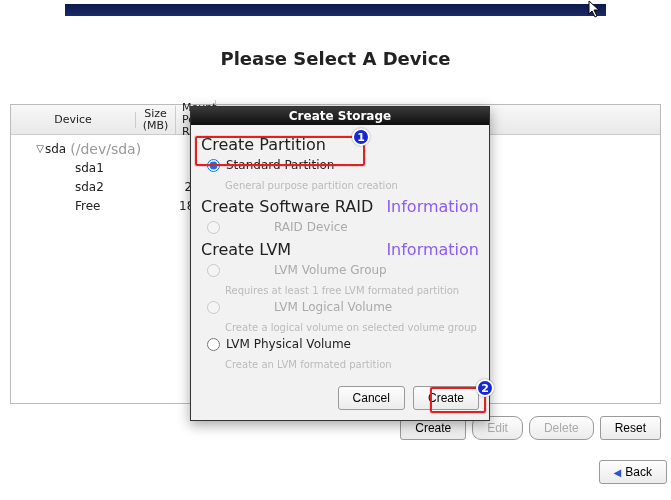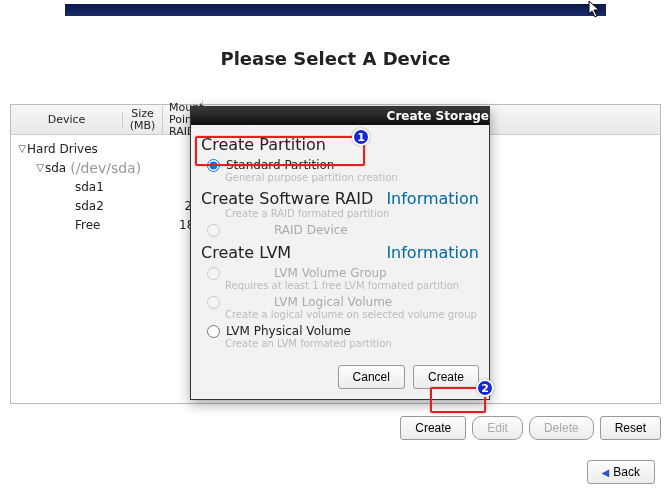--- a/index.html
+++ b/index.html
@@ -44,21 +44,21 @@
     height: 30px;
     align-items: center;
   }
   .th {
     border-right: 1px solid #ccc;
     padding: 2px 6px;
     font-size: 11px;
     line-height: 12px;
     text-align: center;
   }
-  .th.device { width: 112px; }
+  .th.device { width: 125px; }
   .th.size { width: 40px; }
   .th.mount { width: 40px; }
   .tree {
     padding: 4px 0;
   }
   .row { display: flex; align-items: center; height: 19px; padding-left: 6px; }
   .arrow {
     display: inline-block;
     width: 10px; text-align: center;
     color: #444;
@@ -82,61 +82,61 @@
     border: 1px solid #9a9a9a;
     border-radius: 3px;
     padding: 4px 14px;
     font-size: 12px;
     cursor: pointer;
   }
   .btn[disabled] { color: #aaa; cursor: default; border-radius: 9px; }
 
   .nav-btns {
     position: absolute;
-    bottom: 16px; right: 16px;
+    bottom: 16px; right: 4px;
     display: flex; gap: 6px;
   }
   .btn .tri-left::before { content: "◀"; color: #2a56c6; font-size: 10px; margin-right: 4px; }
   .btn .tri-right::before { content: "▶"; color: #2a56c6; font-size: 10px; margin-left: 4px; }
 
   
   .dialog {
     position: absolute;
     top: 106px; left: 190px;
     width: 300px;
     background: #f2f2f2;
     border: 1px solid #333;
     box-shadow: 0 4px 12px rgba(0,0,0,0.35);
   }
   .dialog-title {
     background: linear-gradient(#3a3a3a, #0e0e0e);
     color: #fff;
     font-weight: bold;
-    text-align: right;
+    text-align: center;
     padding: 2px 0;
     font-size: 12px;
   }
   .dialog-body { padding: 4px 10px 8px 10px; }
   .section-title {
     display: flex; justify-content: space-between;
     font-size: 16px; color: #222;
     margin-top: 6px;
   }
-  .info-link { color: #0369a1; cursor: pointer; }
+  .info-link { color: #8b5cf6; cursor: pointer; }
   .opt {
     display: flex; align-items: center;
     margin: 4px 0 0 6px;
     font-size: 12px;
   }
   .opt input[type=radio] { margin-right: 6px; }
   .opt.disabled { color: #aaa; gap: 48px; }
   .opt-desc {
     font-size: 10px;
     color: #bbb;
-    margin: 0 0 2px 24px;
+    margin: 8px 0 2px 24px;
   }
   .dialog-actions {
     display: flex; justify-content: flex-end; gap: 8px;
     padding: 6px 10px 10px 10px;
   }
 
   
   .hl {
     position: absolute;
     border: 2px solid #e1201f;
@@ -170,24 +170,20 @@
 <h1 class="page-title">Please Select A Device</h1>
 
 <div class="panel">
   <div class="table-head">
     <div class="th device">Device</div>
     <div class="th size">Size<br>(MB)</div>
     <div class="th mount">Mount Point/<br>RAID/Volume</div>
   </div>
   <div class="tree">
     <div class="row">
-      <span class="arrow down"></span>
-      <span class="device-col">Hard Drives</span>
-    </div>
-    <div class="row">
       <span class="indent1"></span>
       <span class="arrow down"></span>
       <span class="device-col">
         <span>sda</span>
         <span class="devpath">(/dev/sda)</span>
       </span>
     </div>
     <div class="row">
       <span class="indent2"></span>
         <span class="arrow"></span>
@@ -232,21 +228,20 @@
     <label class="opt">
       <input type="radio" name="storage" checked="" style="">
       <span>Standard Partition</span>
     </label>
     <div class="opt-desc">General purpose partition creation</div>
 
     <div class="section-title">
       <span>Create Software RAID</span>
       <span class="info-link">Information</span>
     </div>
-    <div class="opt-desc">Create a RAID formated partition</div>
     <label class="opt disabled">
       <input type="radio" name="storage" disabled="" style="">
       <span>RAID Device</span>
     </label>
 
     <div class="section-title">
       <span>Create LVM</span>
       <span class="info-link">Information</span>
     </div>
     <label class="opt disabled">

